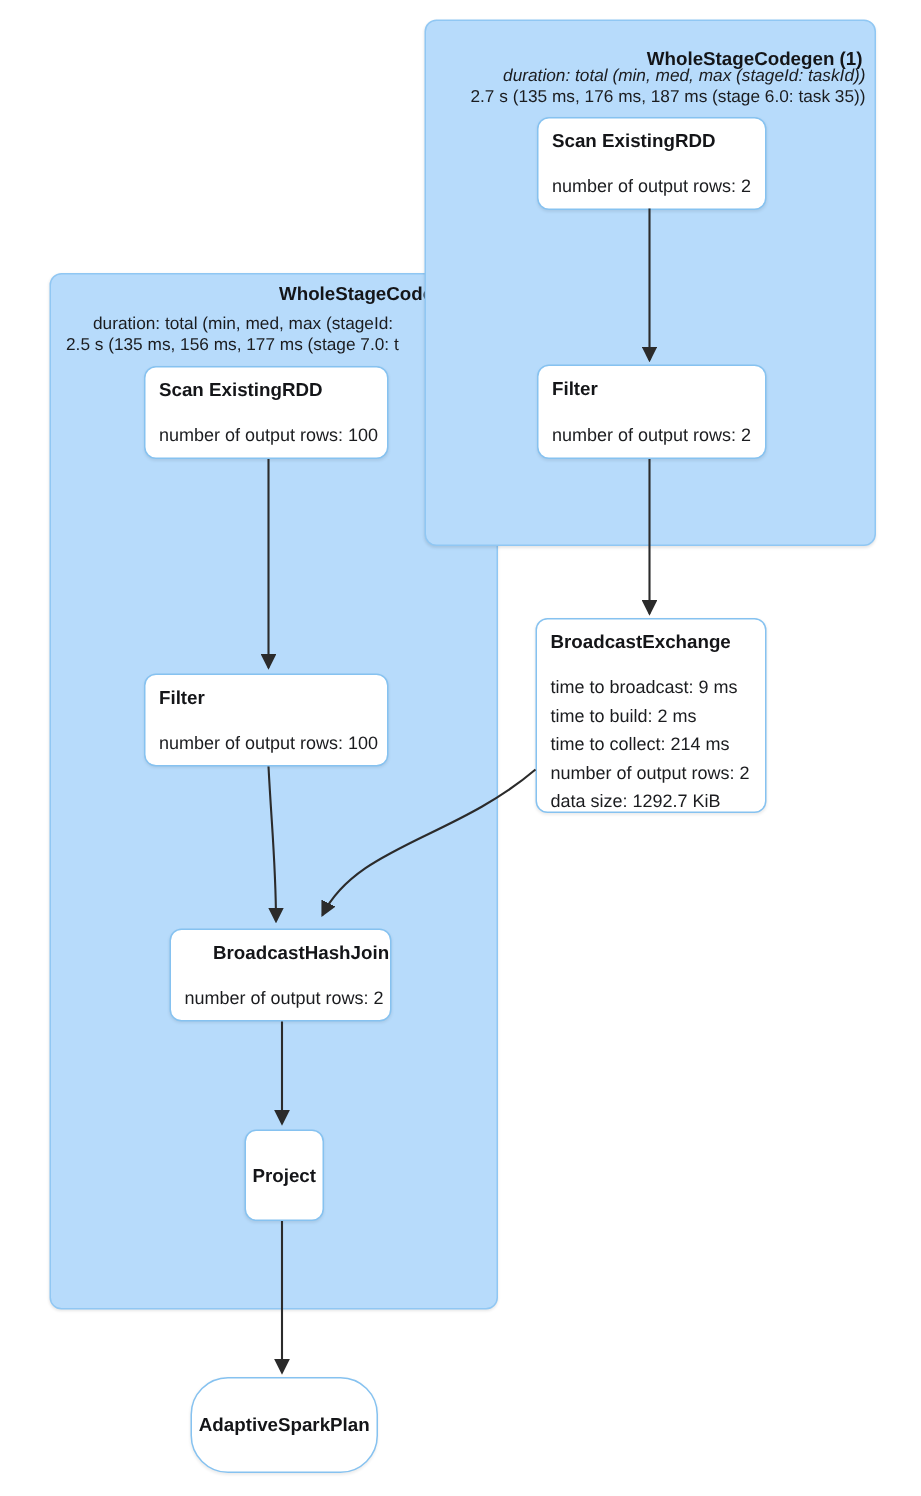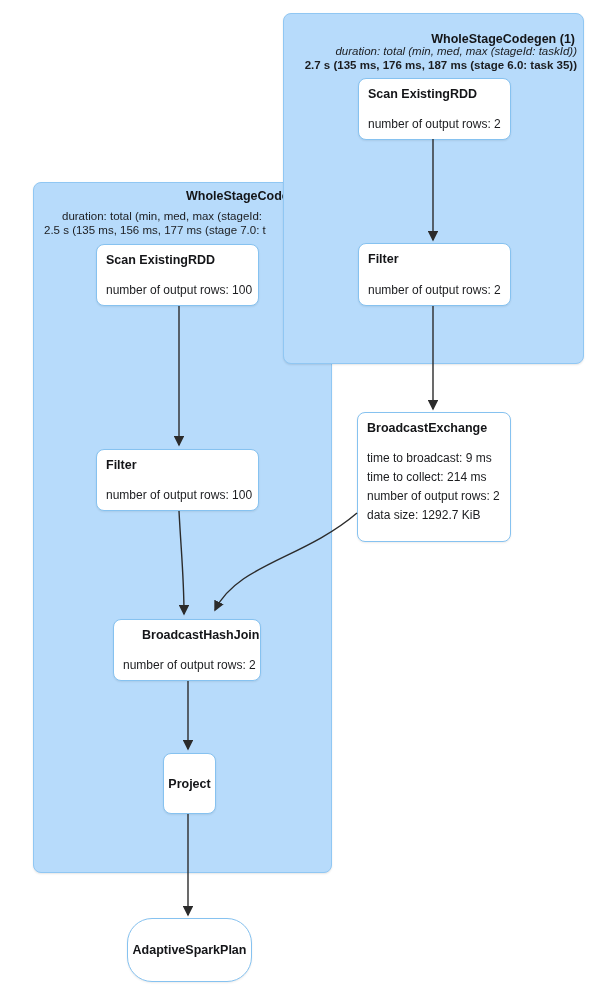--- a/index.html
+++ b/index.html
@@ -98,37 +98,38 @@
     </div>
 
     <div class="node node-center" style="left:129px; top:570px; width:53px; height:61px;">
       <div class="node-title">Project</div>
     </div>
   </div>
 
   <div class="cluster z2" style="left:283px; top:13px; width:301px; height:351px;">
     <div class="cluster-title" style="right:8px; top:2px;margin-top:16px;">WholeStageCodegen (1)</div>
     <div class="cluster-duration" style="right:6px; top:31px;font-style:italic;">duration: total (min, med, max (stageId: taskId))</div>
-    <div class="cluster-duration" style="right:6px; top:45px;font-weight:bold;">2.7 s (135 ms, 176 ms, 187 ms (stage 6.0: task 35))</div>
+    <div class="cluster-duration" style="right:6px; top:45px;">2.7 s (135 ms, 176 ms, 187 ms (stage 6.0: task 35))</div>
 
     <div class="node" style="left:74px; top:64px; width:153px; height:62px;">
       <div class="node-title">Scan ExistingRDD</div>
       <div class="node-metric">number of output rows: 2</div>
     </div>
 
     <div class="node" style="left:74px; top:229px; width:153px; height:63px;">
       <div class="node-title">Filter</div>
       <div class="node-metric">number of output rows: 2</div>
     </div>
   </div>
 
   <div class="node z3" style="left:357px; top:412px; width:154px; height:130px;">
     <div class="node-title">BroadcastExchange</div>
     <div class="metrics-block">
       <div class="metric-line">time to broadcast: 9 ms</div>
+      <div class="metric-line">time to build: 2 ms</div>
       <div class="metric-line">time to collect: 214 ms</div>
       <div class="metric-line">number of output rows: 2</div>
       <div class="metric-line">data size: 1292.7 KiB</div>
     </div>
   </div>
 
   <div class="node node-center z1" style="left:127px; top:918px; width:125px; height:64px;border-radius:25px;">
     <div class="node-title">AdaptiveSparkPlan</div>
   </div>
 

